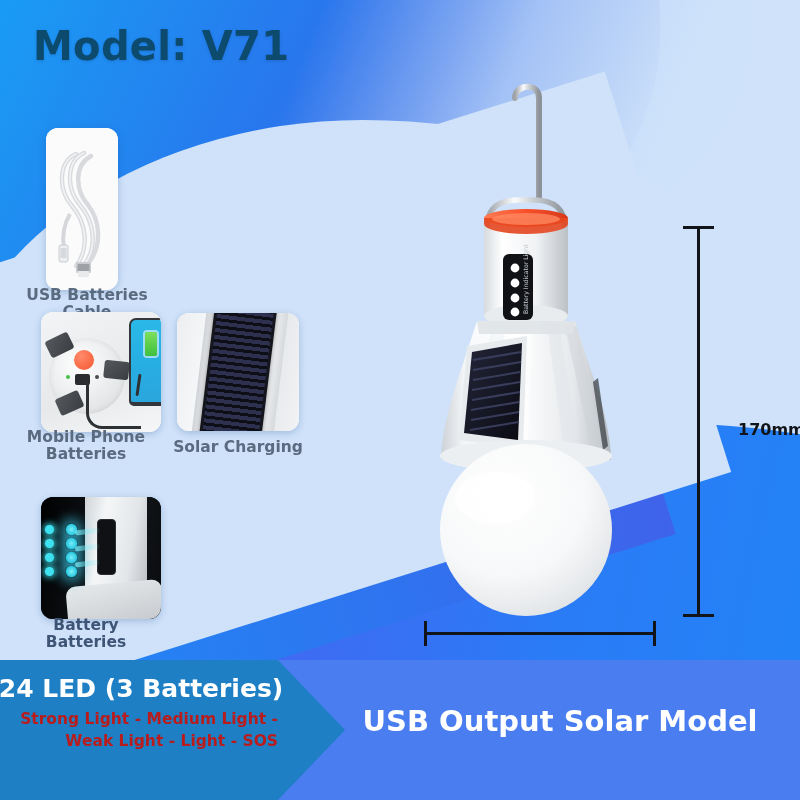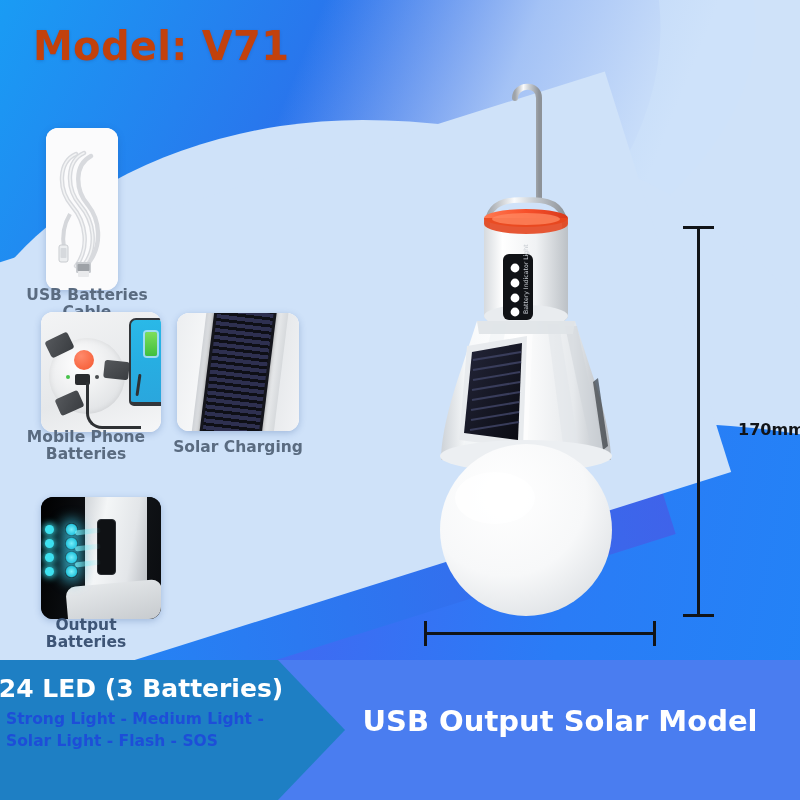--- a/index.html
+++ b/index.html
@@ -47,21 +47,21 @@
   .bg-bottom-diag{
     position:absolute;left:-40px;top:592px;width:700px;height:160px;
     background:linear-gradient(95deg,#1f8bf7 0%,#2f73ef 60%,#3f63ea 100%);
     transform:rotate(-17.5deg);
     transform-origin:left top;
   }
 
   
   .model-title{
     position:absolute;left:33px;top:23px;
-    font-size:40px;font-weight:bold;color:#c2410c;letter-spacing:.3px;
+    font-size:40px;font-weight:bold;color:#0c4a6e;letter-spacing:.3px;
     text-shadow:0 1px 3px rgba(20,60,140,.25);
   }
 
   
   .thumb{
     position:absolute;background:#ffffff;
     border-radius:12px;overflow:hidden;
     box-shadow:0 2px 7px rgba(30,70,140,.26);
   }
   .thumb-label{
@@ -194,22 +194,22 @@
   .bn-left{
     position:absolute;left:0;top:0;width:345px;height:140px;
     background:#1e7fc4;
     clip-path:polygon(0 0,278px 0,345px 70px,278px 140px,0 140px);
   }
   .bn-title{
     position:absolute;left:-4px;top:14px;width:290px;text-align:center;
     font-size:25px;font-weight:bold;color:#ffffff;
   }
   .bn-sub{
-    position:absolute;left:6px;top:48px;width:272px;text-align:left;
-    font-size:15.5px;font-weight:bold;color:#1d4ed8;line-height:1.42;
+    position:absolute;left:6px;top:48px;width:272px;text-align:right;
+    font-size:15.5px;font-weight:bold;color:#b91c1c;line-height:1.42;
   }
   .bn-right-title{
     position:absolute;left:330px;top:44px;width:460px;text-align:center;
     font-size:29px;font-weight:bold;color:#ffffff;
   }
 </style>
 </head>
 <body>
 
 <div id="stage">
@@ -293,21 +293,21 @@
     <div class="bi-led" style="top:70px"></div>
     <div class="bi-glow" style="top:26px"></div>
     <div class="bi-glow" style="top:40px"></div>
     <div class="bi-glow" style="top:54px"></div>
     <div class="bi-glow" style="top:68px"></div>
     <div class="bi-ray" style="top:32px"></div>
     <div class="bi-ray" style="top:48px"></div>
     <div class="bi-ray" style="top:64px"></div>
   </div>
   <div class="thumb-label label-dark" id="lbl-batt">
-    <span>Output</span><br>
+    <span>Battery</span><br>
     <span>Batteries</span>
   </div>
 
   <svg id="product" viewBox="0 0 250 548">
     <defs>
       <linearGradient id="metal" x1="0" y1="0" x2="1" y2="0">
         <stop offset="0" stop-color="#9ea3a9"></stop>
         <stop offset=".35" stop-color="#fafbfc"></stop>
         <stop offset=".6" stop-color="#c9ced3"></stop>
         <stop offset="1" stop-color="#8d9298"></stop>
@@ -406,18 +406,18 @@
   <div class="dim-line" style="left:424px;top:621px;width:3px;height:25px;"></div>
   <div class="dim-line" style="left:653px;top:621px;width:3px;height:25px;"></div>
   <div class="dim-label" style="left:507px;top:640px;margin-top:36px;">105mm</div>
 
   <div id="banner">
     <div class="bn-right"></div>
     <div class="bn-left"></div>
     <div class="bn-title">24 LED (3 Batteries)</div>
     <div class="bn-sub">
       <span>Strong Light - Medium Light -</span><br>
-      <span>Solar Light - Flash - SOS</span>
+      <span>Weak Light - Light - SOS</span>
     </div>
     <div class="bn-right-title">USB Output Solar Model</div>
   </div>
 
 </div>
 
 </body></html>

